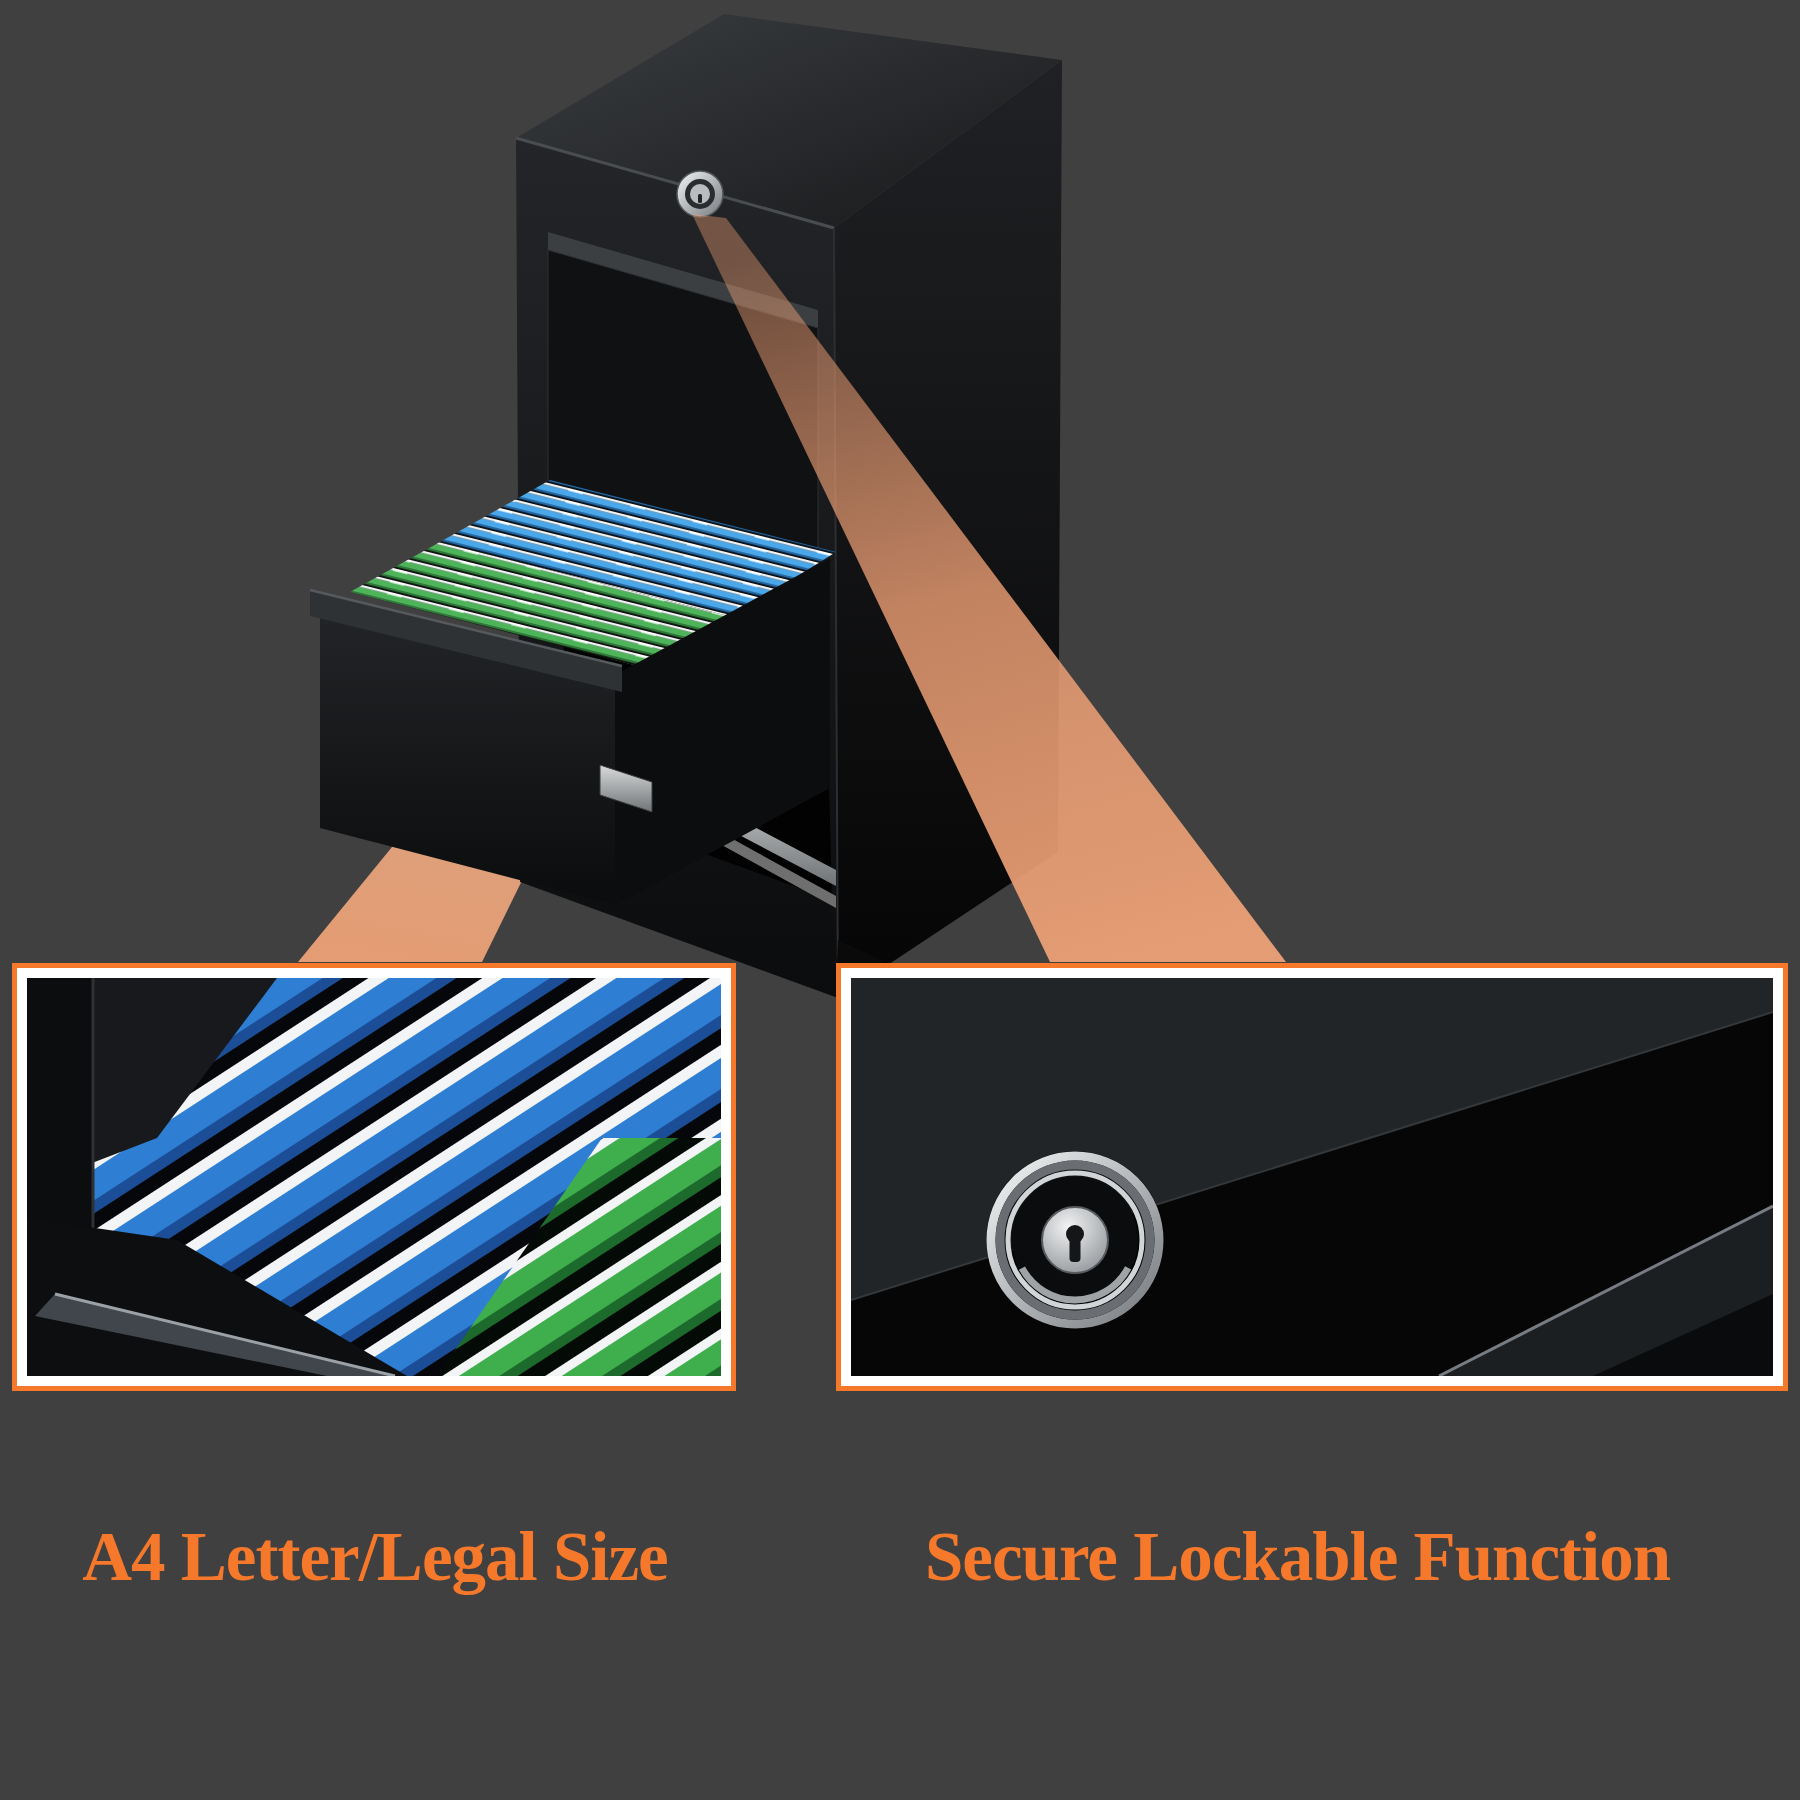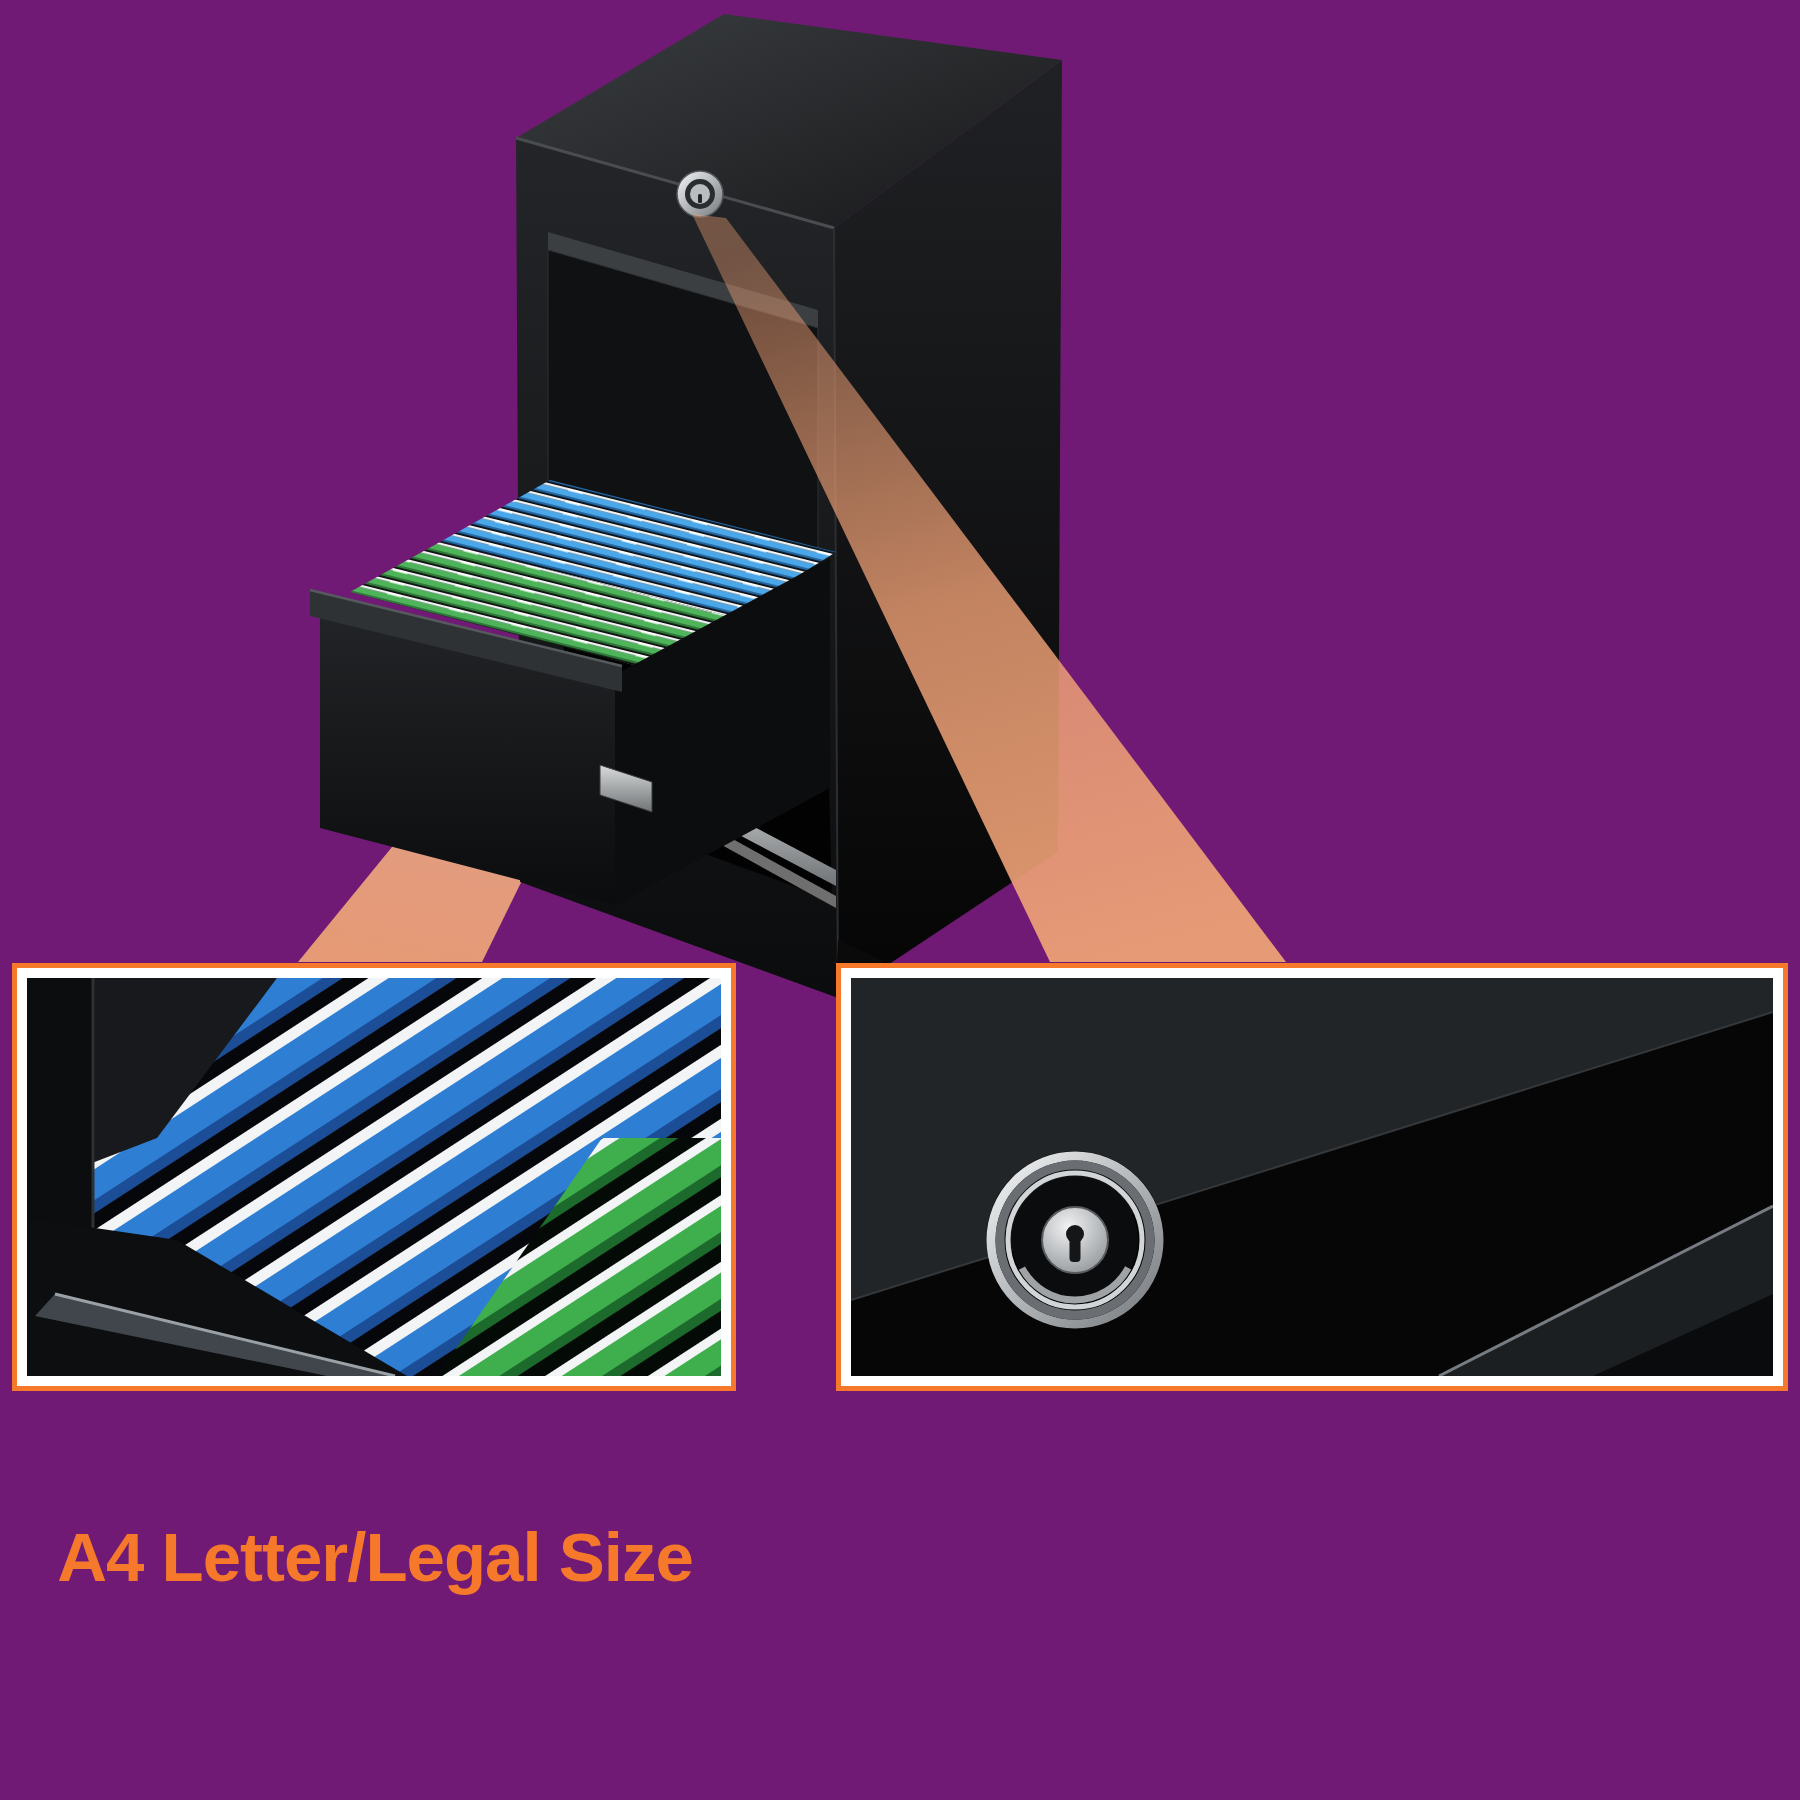--- a/index.html
+++ b/index.html
@@ -1,17 +1,17 @@
 <!DOCTYPE html>
 <html><head>
 <meta charset="utf-8">
 <style>
   html,body{margin:0;padding:0;background:#ffffff;}
-  .stage{position:relative;width:1800px;height:1800px;background:#701a75;overflow:hidden;
-         font-family:Liberation Sans, sans-serif;}
+  .stage{position:relative;width:1800px;height:1800px;background:#404040;overflow:hidden;
+         font-family:Liberation Serif, serif;}
   .main-svg{position:absolute;left:0;top:0;}
   .callout{position:absolute;top:963px;height:428px;background:#ffffff;
            border:5px solid #F5782B;box-sizing:border-box;padding:10px;}
   .callout svg{display:block;width:100%;height:100%;}
   .callout-left{left:12px;width:724px;}
   .callout-right{left:836px;width:952px;}
   .caption{position:absolute;top:1518px;font-size:69px;font-weight:bold;color:#F5782B;
            text-align:center;white-space:nowrap;letter-spacing:-1px;}
   .caption-left{left:0;width:750px;}
   .caption-right{left:795px;width:1005px;}
@@ -167,14 +167,15 @@
         <circle r="63" fill="#0b0c0d"></circle>
         <circle r="60" fill="none" stroke="#c6c9cc" stroke-width="7" opacity="0.8" stroke-dasharray="130 247" stroke-dashoffset="-29"></circle>
         <circle r="33" fill="url(#knobR2)" stroke="#585c60" stroke-width="2"></circle>
         <circle cy="-6" r="9" fill="#141618"></circle>
         <rect x="-5.5" y="-8" width="11" height="30" rx="4" fill="#141618"></rect>
       </g>
     </svg>
   </div>
 
   <div class="caption caption-left">A4 Letter/Legal Size</div>
+  <div class="caption caption-right">Secure Lockable Function</div>
 
 </div>
 
 </body></html>

